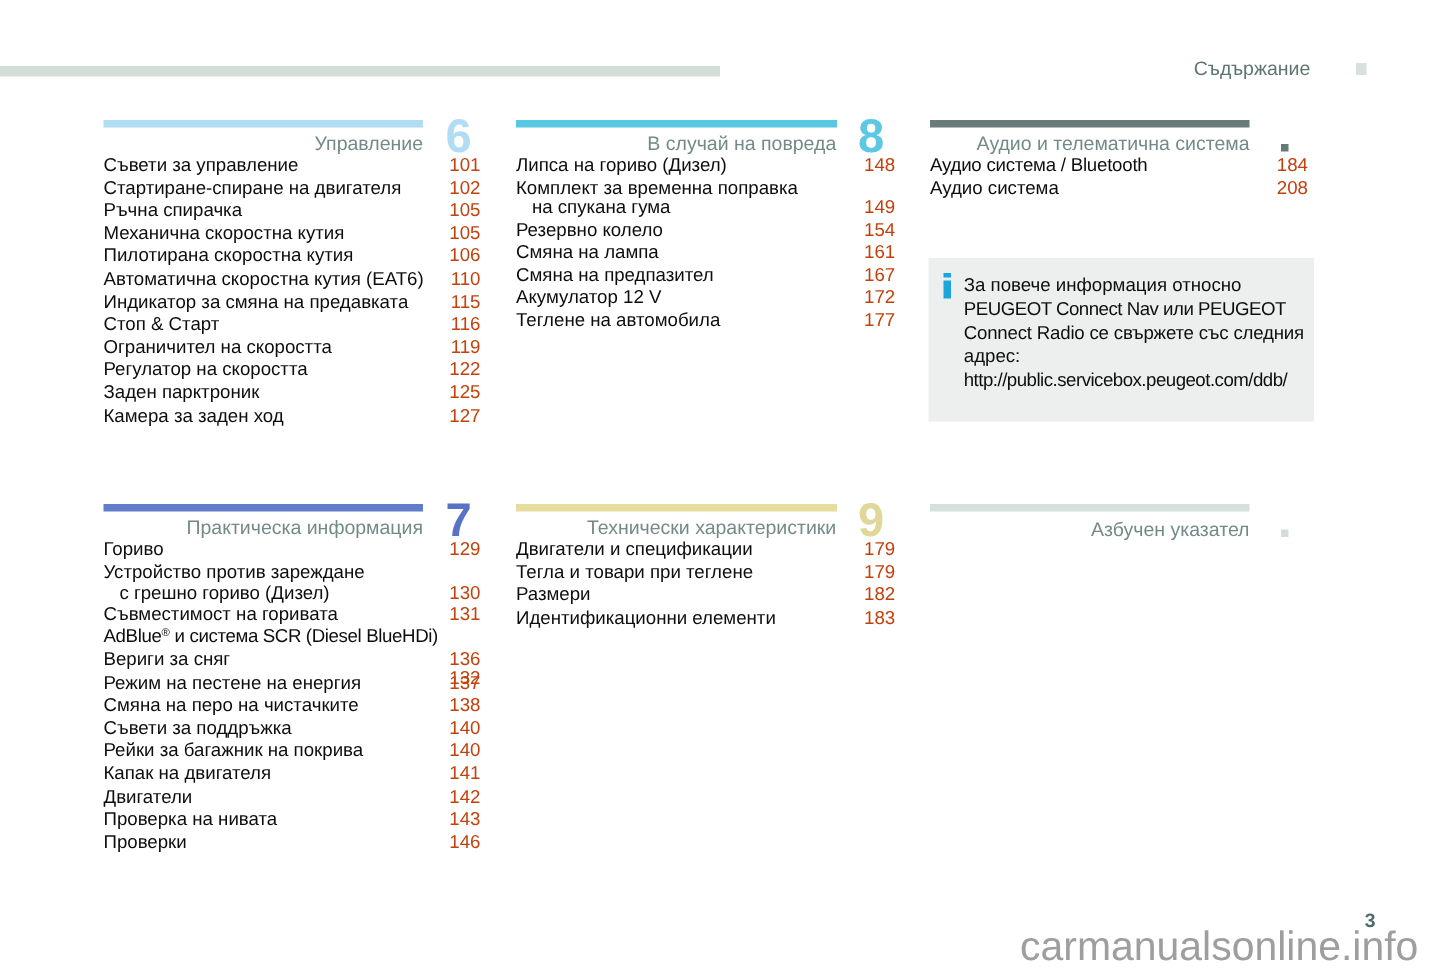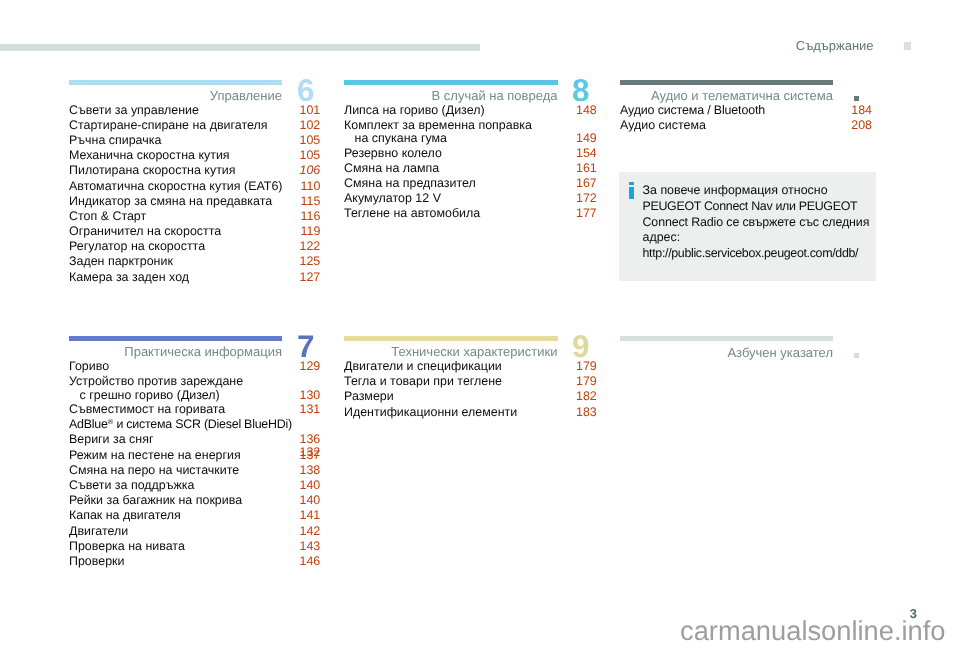--- a/index.html
+++ b/index.html
@@ -59,21 +59,21 @@
           <div class="row">
             <div class="lbl">Ръчна спирачка</div>
             <div class="pg" style="right: -38.3px;">105</div>
           </div>
           <div class="row">
             <div class="lbl">Механична скоростна кутия</div>
             <div class="pg" style="right: -38.3px;">105</div>
           </div>
           <div class="row">
             <div class="lbl">Пилотирана скоростна кутия</div>
-            <div class="pg" style="right: -38.3px; font-style: italic;">106</div>
+            <div class="pg" style="right: -38.3px;">106</div>
           </div>
           <div class="row">
             <div class="lbl">Автоматична скоростна кутия (EAT6)</div>
             <div class="pg" style="right: -38.3px;">110</div>
           </div>
           <div class="row">
             <div class="lbl">Индикатор за смяна на предавката</div>
             <div class="pg" style="right: -38.3px;">115</div>
           </div>
           <div class="row">

